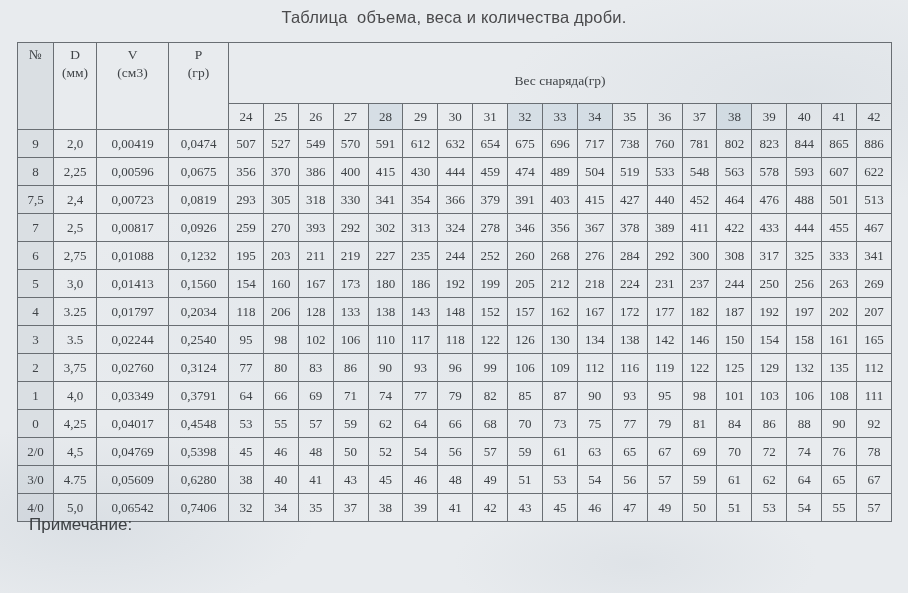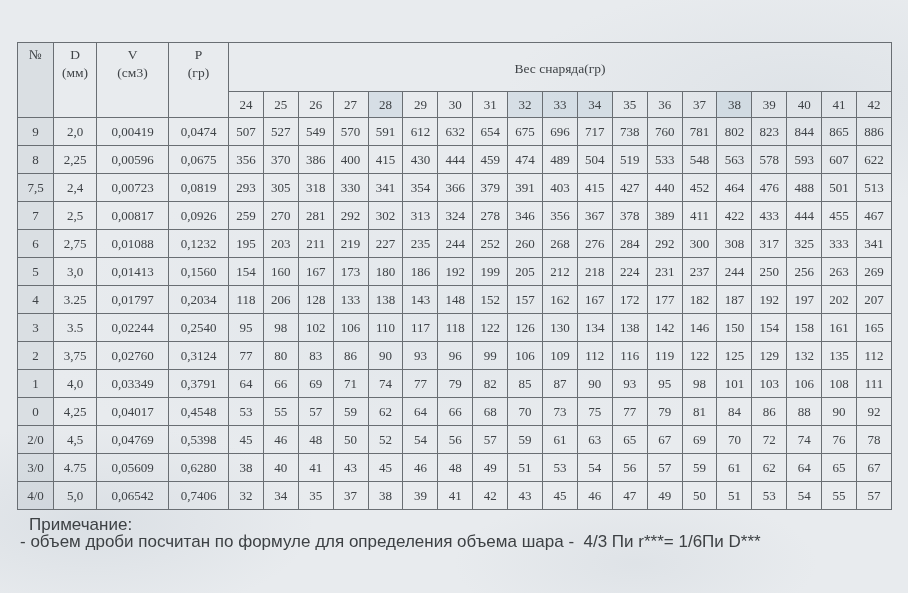--- a/index.html
+++ b/index.html
@@ -27,21 +27,21 @@
     font-family: "Liberation Serif", "DejaVu Serif", serif;
     color: #3f4347;
   }
   table.shot-table th, table.shot-table td {
     border: 1px solid #696e73;
     padding: 0; text-align: center; vertical-align: middle;
     font-weight: normal; overflow: hidden;
   }
   table.shot-table { border: 1px solid #53585c; }
   tr.hdr-main th { height: 44px; font-size: 13.5px; vertical-align: top; padding-top: 3px; }
-  tr.hdr-main th.group-hdr { vertical-align: middle; padding-top: 4px; }
+  tr.hdr-main th.group-hdr { vertical-align: middle; padding-top: 16px; }
   tr.hdr-sub th { height: 25px; font-size: 13px; }
   tbody td { height: 27px; font-size: 13px; }
   td.c-num, th.c-num { background: rgba(152,162,172,0.16); }
   tr.hdr-sub th:nth-child(5),
   tr.hdr-sub th:nth-child(9),
   tr.hdr-sub th:nth-child(10),
   tr.hdr-sub th:nth-child(11),
   tr.hdr-sub th:nth-child(15) { background: rgba(185,202,216,0.38); }
   .hdr-line { line-height: 1.3; }
   .notes {
@@ -49,20 +49,21 @@
     font-size: 17px; color: #3d4144; line-height: 16.5px;
   }
   .notes .notes-heading { padding-left: 9px; }
   .notes div { white-space: pre; }
 </style>
 </head>
 <body>
 
 <div class="page">
 
+  <div class="title">Таблица  объема, веса и количества дроби.</div>
 
   <table class="shot-table">
     <colgroup>
       <col style="width:36px">
       <col style="width:43px">
       <col style="width:72px">
       <col style="width:60px">
     </colgroup>
     <thead>
       <tr class="hdr-main">
@@ -181,21 +182,21 @@
           <td>501</td>
           <td>513</td>
         </tr>
         <tr>
           <td class="c-num">7</td>
           <td>2,5</td>
           <td>0,00817</td>
           <td>0,0926</td>
           <td>259</td>
           <td>270</td>
-          <td>281</td>
+          <td>393</td>
           <td>292</td>
           <td>302</td>
           <td>313</td>
           <td>324</td>
           <td>278</td>
           <td>346</td>
           <td>356</td>
           <td>367</td>
           <td>378</td>
           <td>389</td>
@@ -454,16 +455,15 @@
           <td>53</td>
           <td>54</td>
           <td>55</td>
           <td>57</td>
         </tr>
       </tbody>
   </table>
 
   <div class="notes">
     <div class="notes-heading">Примечание:</div>
-    <div>- объем дроби посчитан по формуле для определения объема шара -  4/3 Пи r***= 1/6Пи D***</div>
   </div>
 
 </div>
 
 </body></html>

